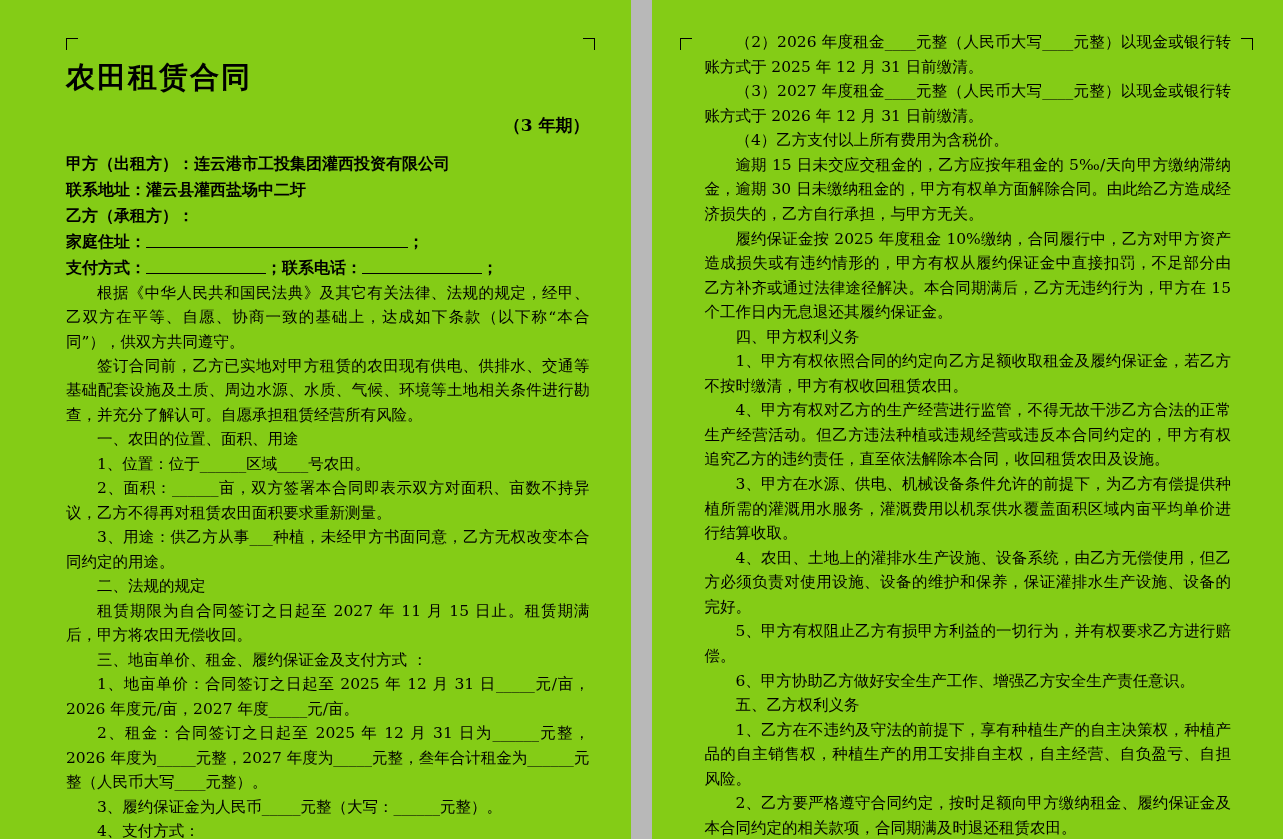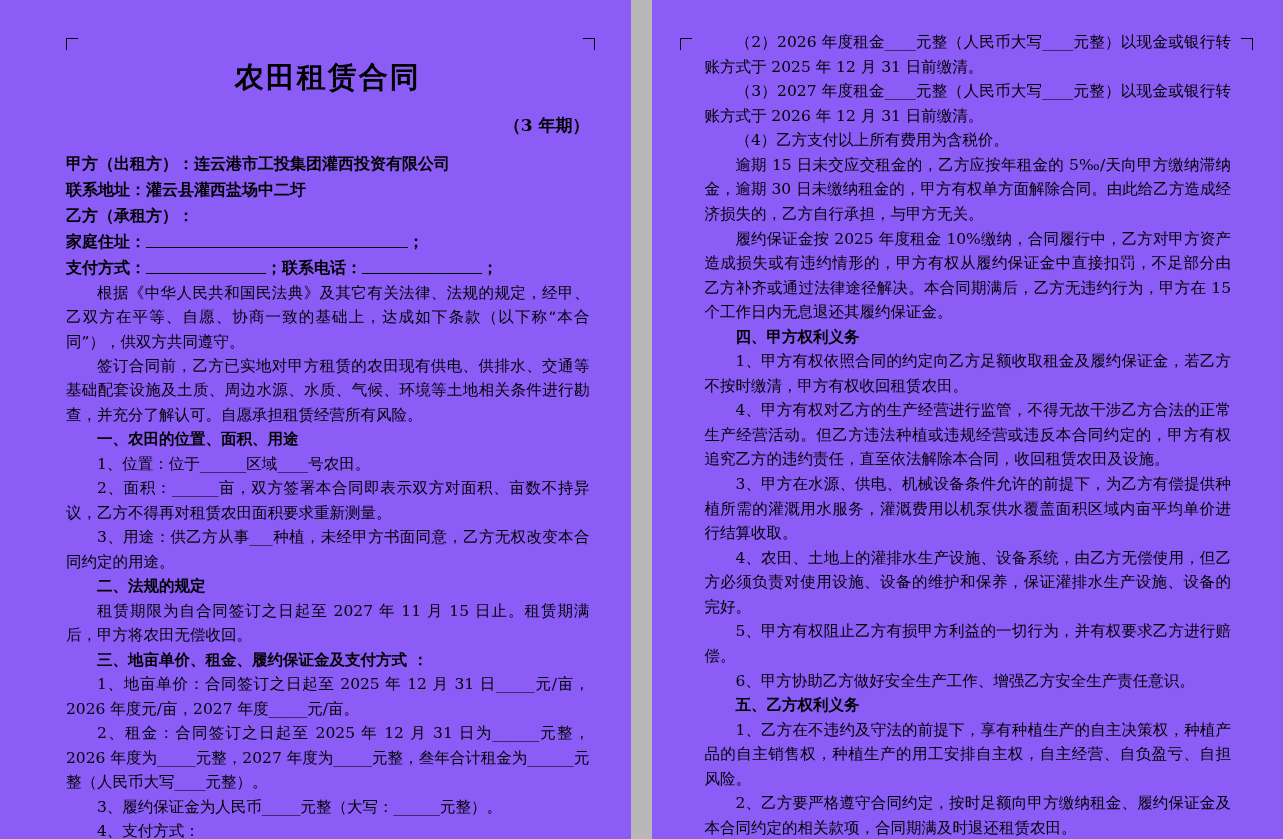--- a/index.html
+++ b/index.html
@@ -14,21 +14,21 @@
     font-family: "DejaVu Serif", "Liberation Serif", serif;
   }
   .workspace {
     display: flex;
     gap: 21px;
     width: 1283px;
     height: 839px;
     background: #b8b8b8;
   }
   .page {
-    background: #8b5cf6;
+    background: #84cc16;
     width: 758px;
     height: 839px;
     position: relative;
     box-sizing: border-box;
     overflow: hidden;
   }
   .page-left { padding: 30px 42px 0 66px; }
   .page-right { padding: 30px 52px 0 52px; }
 
   
@@ -37,21 +37,20 @@
     width: 11px;
     height: 11px;
     pointer-events: none;
   }
   .crop.tl { top: 38px; left: 66px; border-left: 1px solid #000; border-top: 1px solid #000; }
   .crop.tr { top: 38px; right: 36px; border-right: 1px solid #000; border-top: 1px solid #000; }
   .crop.rtl { top: 38px; left: 28px; border-left: 1px solid #000; border-top: 1px solid #000; }
   .crop.rtr { top: 38px; right: 30px; border-right: 1px solid #000; border-top: 1px solid #000; }
 
   .doc-title {
-    text-align: center;
     font-size: 29px;
     font-weight: bold;
     letter-spacing: 2px;
     margin: 28px 0 0 0;
     font-family: "DejaVu Serif", "Liberation Serif", serif;
   }
   .doc-subtitle {
     text-align: right;
     font-size: 17px;
     font-weight: bold;
@@ -67,21 +66,21 @@
   .para {
     font-size: 15.5px;
     line-height: 1.58;
     margin: 0;
     text-align: justify;
     text-justify: inter-ideograph;
   }
   .indent2 { text-indent: 2em; }
   .heading {
     font-size: 15.5px;
-    font-weight: bold;
+    font-weight: normal;
     line-height: 1.58;
     margin: 0;
     text-indent: 2em;
   }
   .blank {
     display: inline-block;
     border-bottom: 1px solid #000;
     height: 0.95em;
     vertical-align: -1px;
   }

